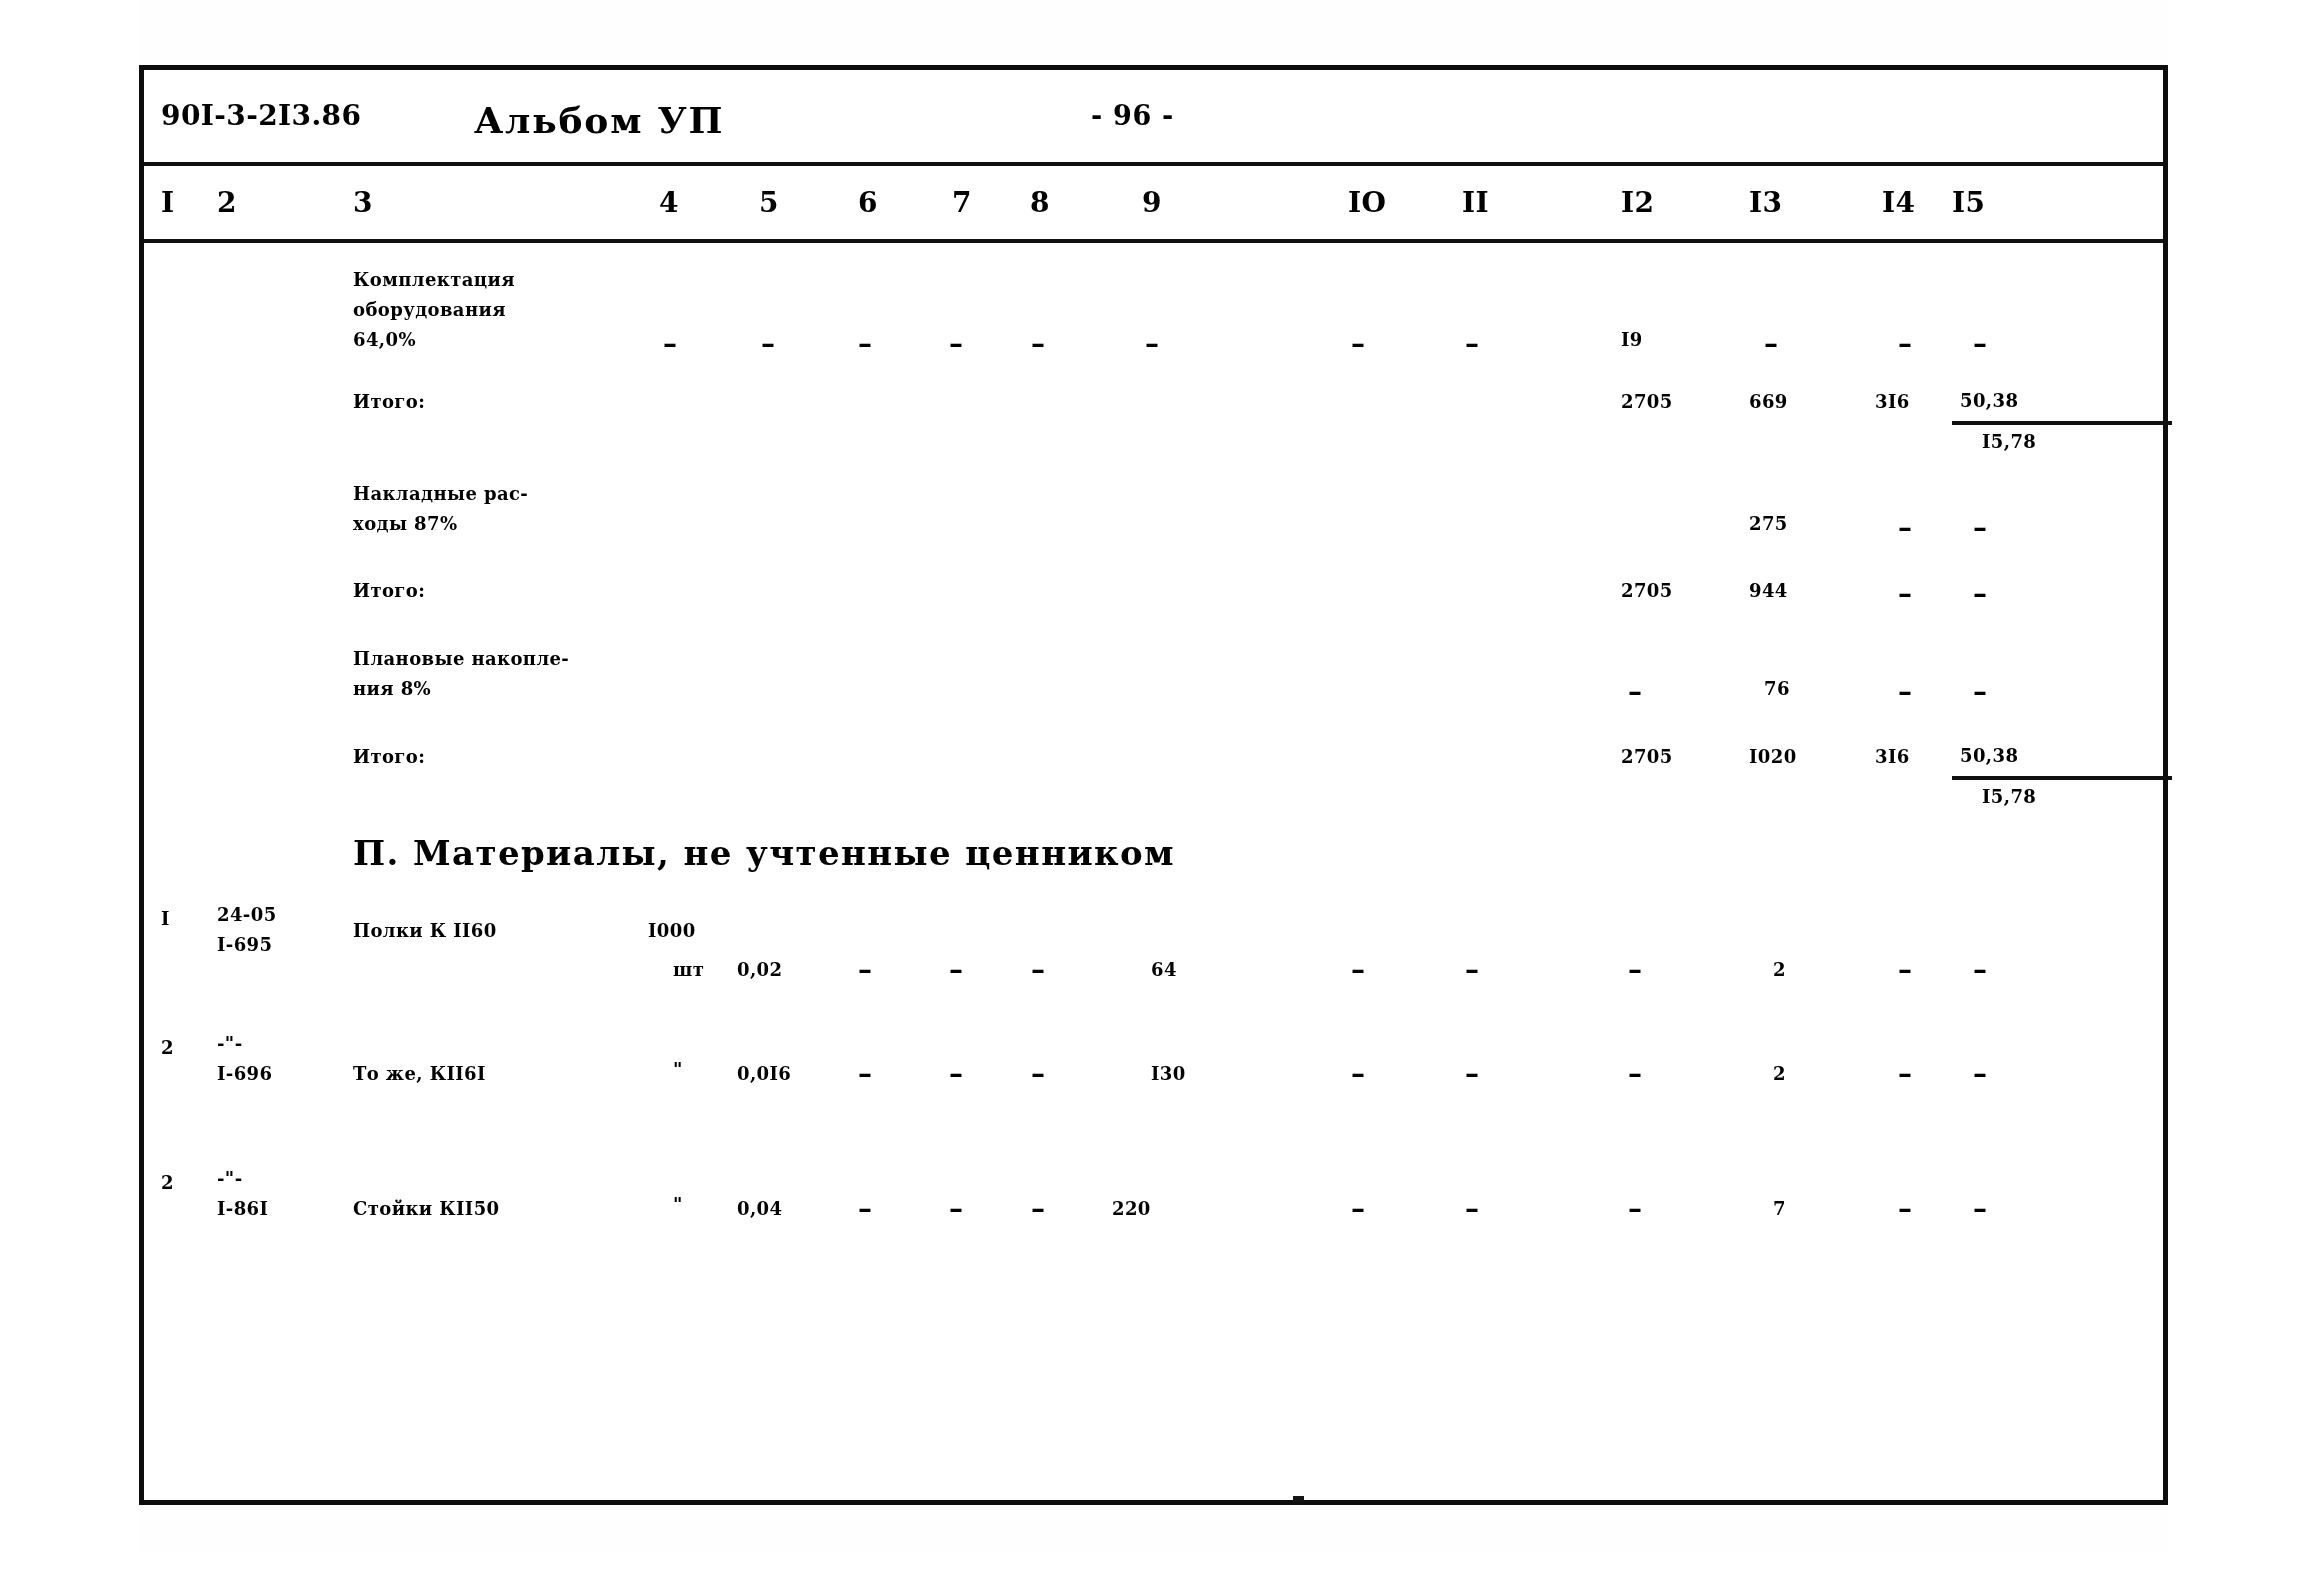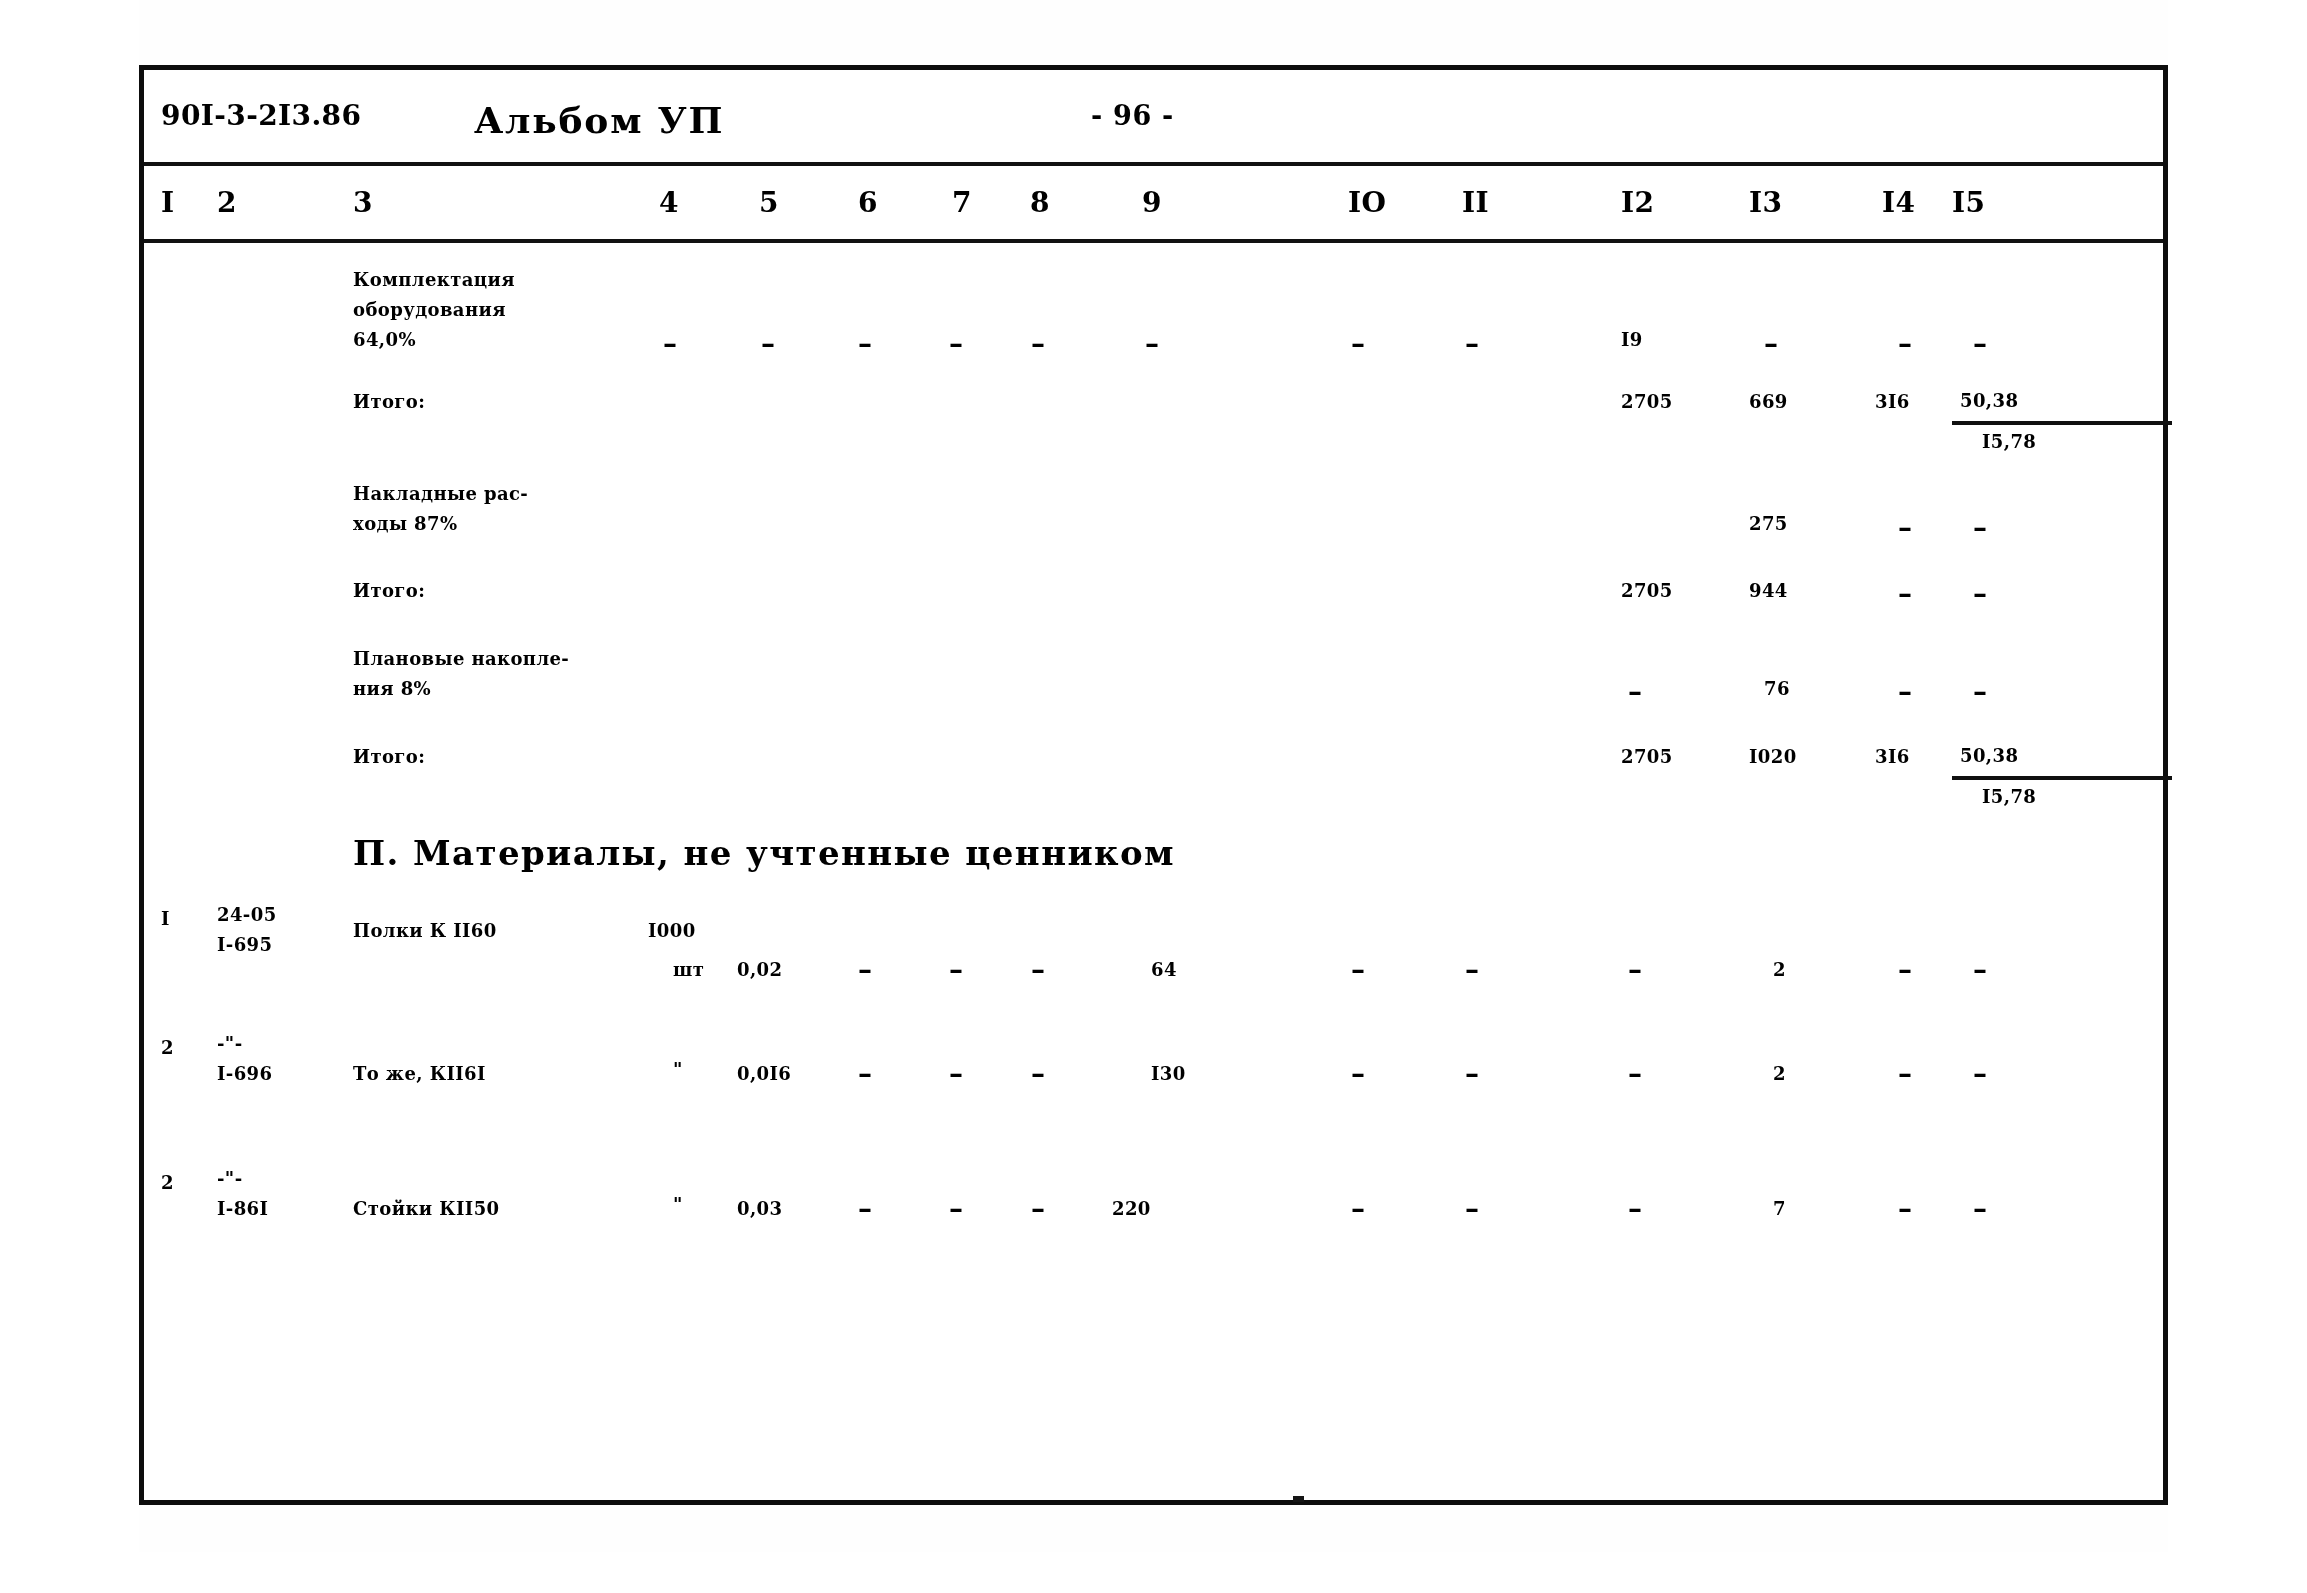--- a/index.html
+++ b/index.html
@@ -276,21 +276,21 @@
       <div class="dash tw" style="left:1898px; top:814px">–</div>
       <div class="dash tw" style="left:1973px; top:814px">–</div>
     </div>
 
     <div>
       <div class="cell tw" style="left:161px; top:923px">2</div>
       <div class="cell tw" style="left:217px; top:919px">-"-</div>
       <div class="cell tw" style="left:217px; top:949px">I-86I</div>
       <div class="cell tw" style="left:353px; top:949px">Стойки КII50</div>
       <div class="cell tw" style="left:673px; top:945px">"</div>
-      <div class="cell tw" style="left:737px; top:949px">0,03</div>
+      <div class="cell tw" style="left:737px; top:949px">0,04</div>
       <div class="dash tw" style="left:858px; top:949px">–</div>
       <div class="dash tw" style="left:949px; top:949px">–</div>
       <div class="dash tw" style="left:1031px; top:949px">–</div>
       <div class="cell tw" style="left:1112px; top:949px">220</div>
       <div class="dash tw" style="left:1351px; top:949px">–</div>
       <div class="dash tw" style="left:1465px; top:949px">–</div>
       <div class="dash tw" style="left:1628px; top:949px">–</div>
       <div class="cell tw" style="left:1773px; top:949px">7</div>
       <div class="dash tw" style="left:1898px; top:949px">–</div>
       <div class="dash tw" style="left:1973px; top:949px">–</div>

